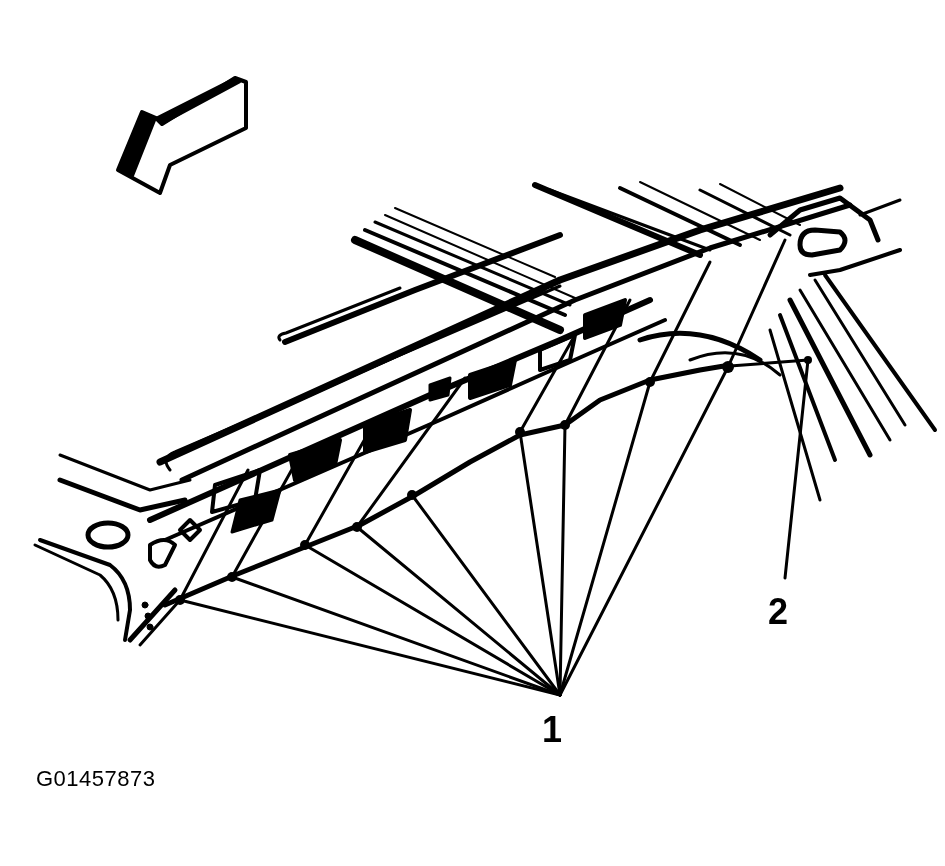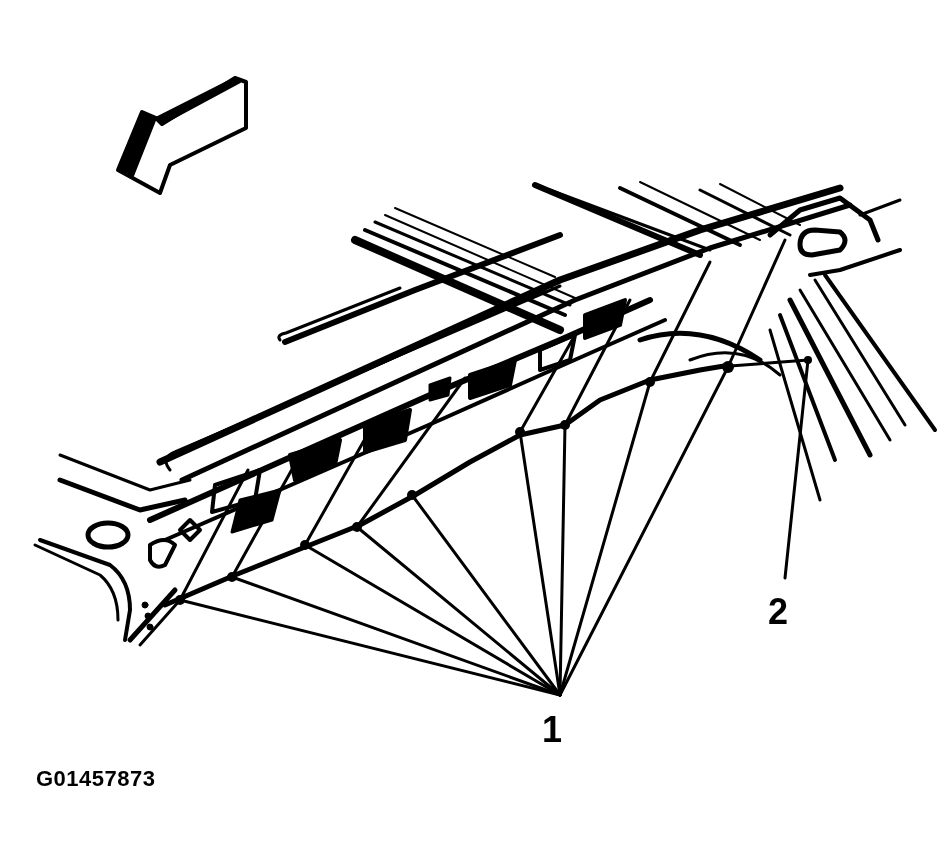--- a/index.html
+++ b/index.html
@@ -1,21 +1,21 @@
 <!DOCTYPE html>
 <html><head>
 <meta charset="utf-8">
 <style>
   html, body { margin: 0; padding: 0; background: #ffffff; }
   body { width: 945px; height: 866px; position: relative; overflow: hidden; font-family: "Liberation Sans", sans-serif; }
   #canvas { position: absolute; left: 0; top: 0; width: 945px; height: 866px; }
   .callout-label { position: absolute; font-family: "Liberation Sans", sans-serif; font-weight: bold; font-size: 36px; color: #000; line-height: 1; }
   #label-1 { left: 542px; top: 712px; }
   #label-2 { left: 768px; top: 594px; }
-  #figure-id { position: absolute; left: 36px; top: 766px; font-family: "Liberation Sans", sans-serif; font-weight: bold; font-size: 22px; color: #000; letter-spacing: 0.5px; }
+  #figure-id { position: absolute; left: 36px; top: 766px; font-family: "Liberation Sans", sans-serif; font-weight: normal; font-size: 22px; color: #000; letter-spacing: 0.5px; }
 </style>
 </head>
 <body>
 
 <svg id="canvas" viewBox="0 0 945 866" xmlns="http://www.w3.org/2000/svg">
   <g fill="none" stroke="#000" stroke-linecap="round" stroke-linejoin="round">
 
     <g>
       <path d="M235,78 L246,82 L246,128 L170,165 L160,193 L118,170 L142,112 L156,118 L162,124 Z" fill="#fff" stroke-width="4"></path>
       <path d="M118,170 L142,112 L156,118 L133,176 Z" fill="#000" stroke-width="2"></path>

